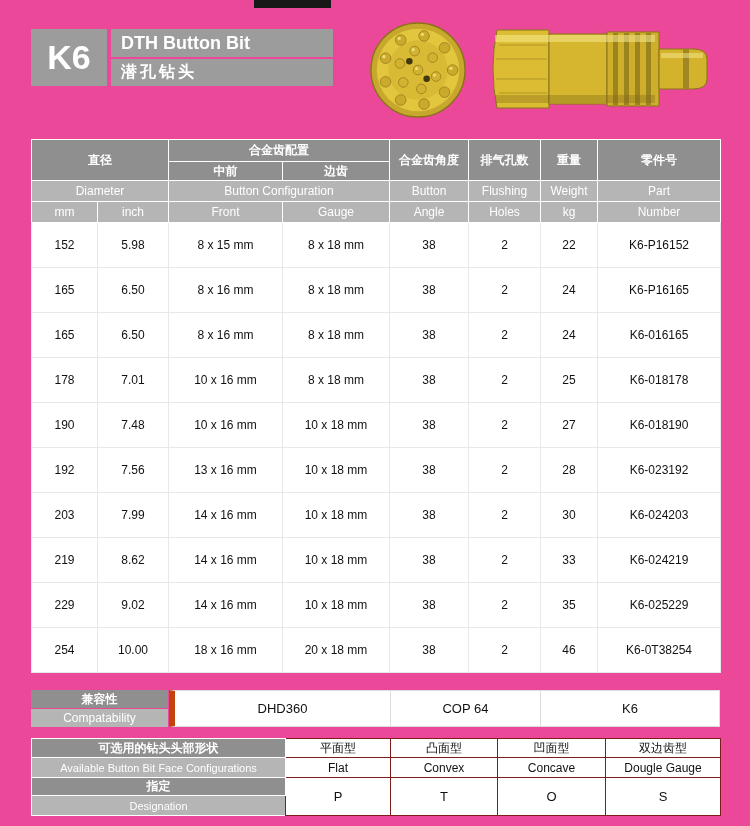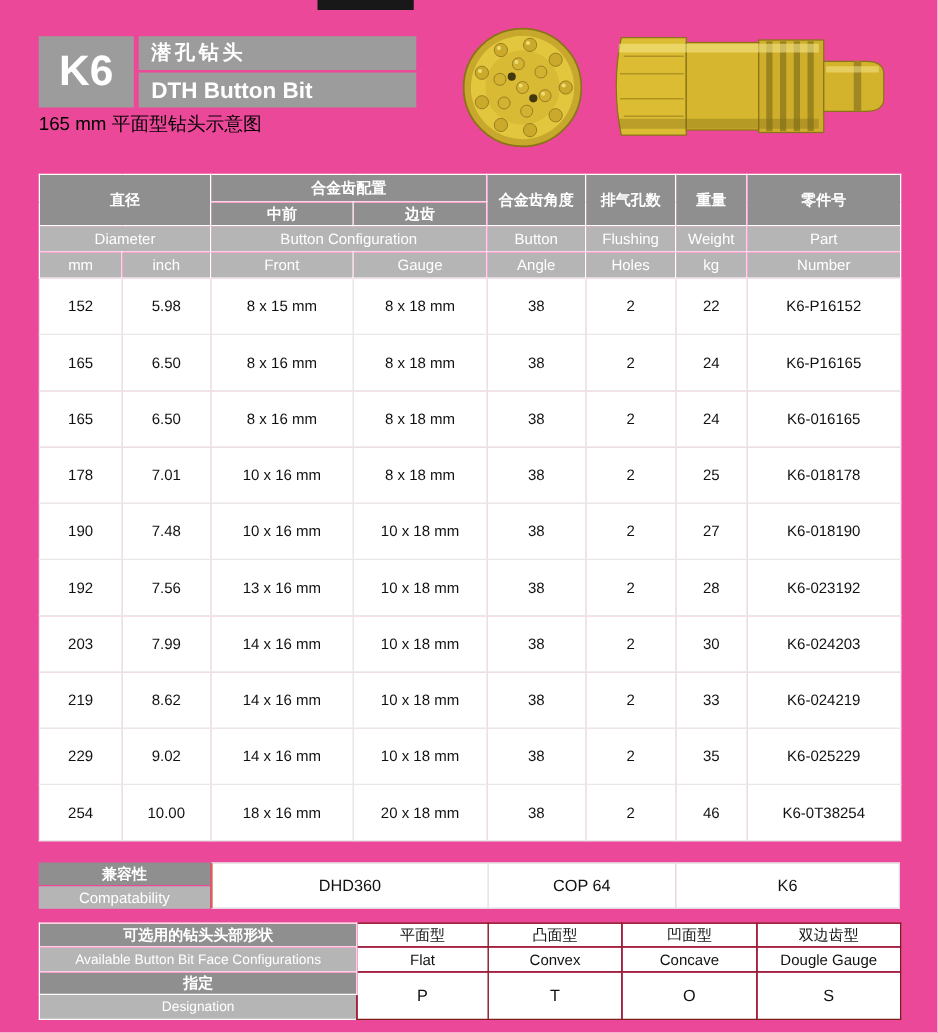--- a/index.html
+++ b/index.html
@@ -56,21 +56,21 @@
   .compat-label > div {
     flex:1; color:#fff; font-size:12px;
     display:flex; align-items:center; justify-content:center;
   }
   .compat-label .dark { background:var(--gray-dark,#8f8f8f); font-weight:bold; }
   .compat-label .light { background:var(--gray-light,#b5b5b5); }
   .compat-cell {
     border:1px solid #ddd; border-left:none;
     display:flex; align-items:center; justify-content:center; font-size:13px; background:#fff;
   }
-  .compat-cell.first { border-left:1px solid #c2410c; }
+  .compat-cell.first { border-left:6px solid #c2410c; }
   .cw1 { width:222px; } .cw2 { width:150px; } .cw3 { width:179px; }
 
   .face-table { position:absolute; left:31px; top:738px; width:689px; }
   .face-table td {
     border:1px solid #7f1d1d; text-align:center; font-size:12px; background:#fff;
     vertical-align:middle; padding:0 2px; overflow:hidden;
   }
   .face-table td.lab { color:#fff; border:1px solid #fff; }
   .face-table td.lab.dark { background:var(--gray-dark,#8f8f8f); font-weight:bold; font-size:12px; }
   .face-table td.lab.light { background:var(--gray-light,#b5b5b5); font-weight:normal; font-size:11px; }
@@ -83,27 +83,26 @@
 </head>
 <body>
 
 <div class="page">
 
   <div class="top-crop"></div>
 
   <div class="header">
     <div class="k6-box">K6</div>
     <div class="banners">
+      <div class="banner en">DTH Button Bit</div>
       <div class="banner cn">潜孔钻头</div>
-      <div class="banner en">DTH Button Bit</div>
     </div>
   </div>
 
   <div class="captions">
-    <div class="caption-cn">165 mm 平面型钻头示意图</div>
   </div>
 
   <svg class="bit-face" width="98" height="98" viewBox="0 0 102 102" aria-hidden="true">
     <g>
       <circle cx="51" cy="51" r="49" fill="#c7a72c" stroke="#8a7318" stroke-width="1.5"></circle>
       <circle cx="51" cy="51" r="43" fill="#e2c63e"></circle>
       <circle cx="51" cy="51" r="31" fill="#d8ba34"></circle>
       <g fill="#cbaa2b" stroke="#977c1e" stroke-width="0.8">
         <circle cx="87" cy="51" r="5.5"></circle>
           <circle cx="78.6" cy="74.1" r="5.5"></circle>

